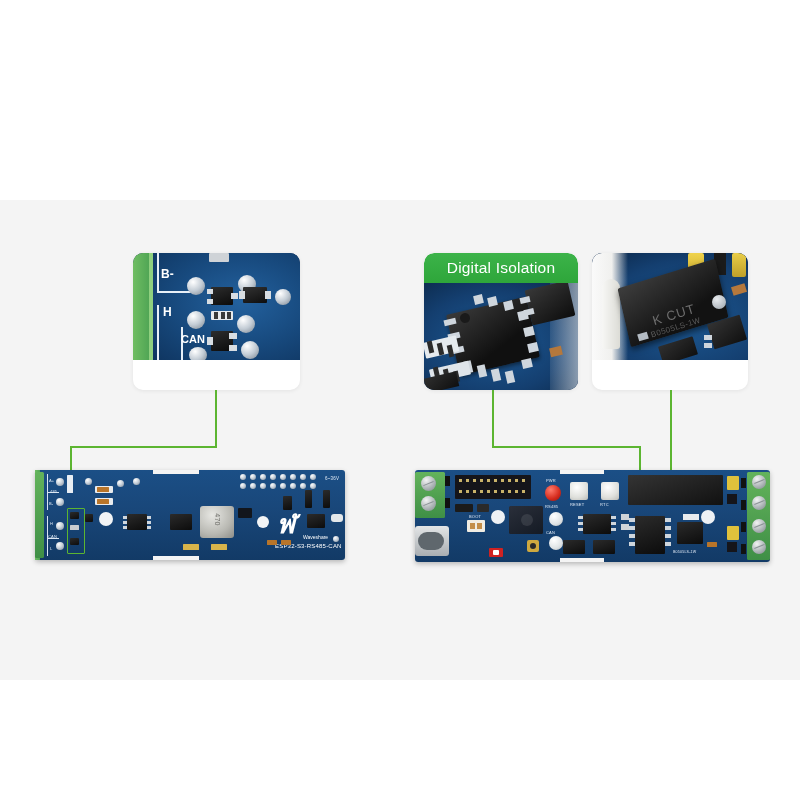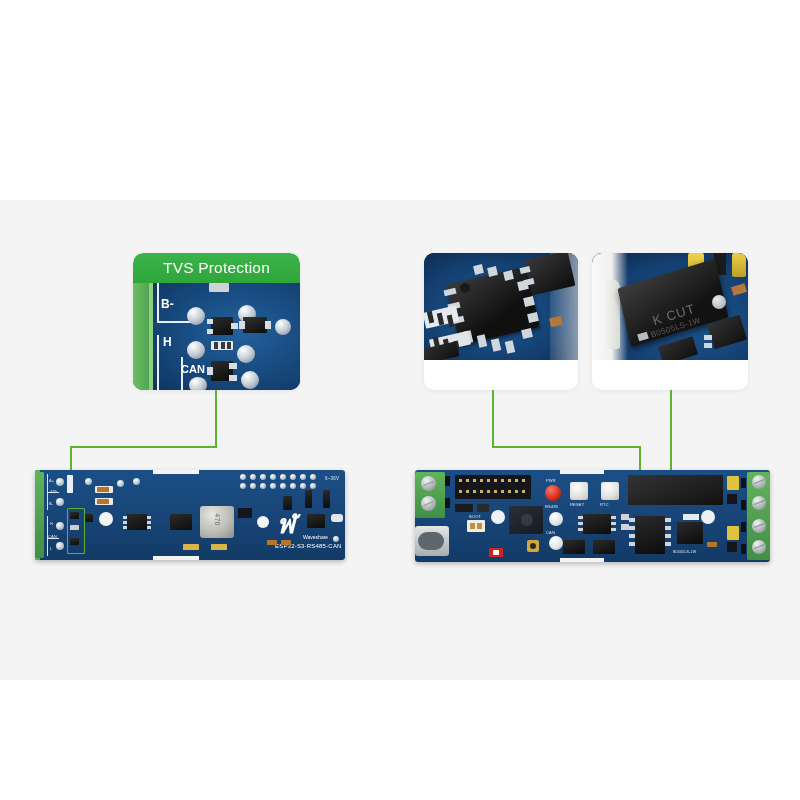--- a/index.html
+++ b/index.html
@@ -74,21 +74,20 @@
   .pb{position:absolute;}
 </style>
 </head>
 <body>
 
 <div id="stage">
 
   <div class="band"></div>
 
   <div class="callout" style="left:133px;top:253px;width:167px;height:137px;">
-    <div class="cap">TVS Protection</div>
     <div class="photo">
 
       <div class="pb" style="left:0;top:0;width:20px;height:107px;background:linear-gradient(90deg,#6fbd62,#49a052);"></div>
       <div class="pb" style="left:16px;top:0;width:4px;height:107px;background:#8fd07f;"></div>
 
       <div class="pb" style="left:20px;top:0;width:147px;height:107px;background:radial-gradient(ellipse at 60% 45%,#23619e 0%,#17497d 55%,#0f3560 100%);"></div>
 
       <div class="pb" style="left:24px;top:0;width:1.6px;height:38px;background:#e8f0f8;"></div>
       <div class="pb" style="left:24px;top:38px;width:34px;height:1.6px;background:#e8f0f8;"></div>
       <div class="pb" style="left:24px;top:52px;width:1.6px;height:55px;background:#e8f0f8;"></div>
@@ -119,20 +118,21 @@
 
       <div class="pb" style="left:76px;top:0px;width:20px;height:9px;background:#cfd3d7;border-radius:1px;"></div>
       <div class="pb" style="left:78px;top:58px;width:22px;height:9px;background:#e8ebee;border-radius:1px;"></div>
       <div class="pb" style="left:81px;top:59px;width:4px;height:7px;background:#3a3a3a;"></div>
       <div class="pb" style="left:88px;top:59px;width:4px;height:7px;background:#3a3a3a;"></div>
       <div class="pb" style="left:94px;top:59px;width:4px;height:7px;background:#3a3a3a;"></div>
     </div>
   </div>
 
   <div class="callout" style="left:424px;top:253px;width:154px;height:137px;">
+    <div class="cap">Digital Isolation</div>
     <div class="photo">
       <div class="pb" style="left:0;top:0;width:154px;height:107px;background:radial-gradient(ellipse at 45% 55%,#1d5a95 0%,#143f70 60%,#0b2849 100%);"></div>
 
       <div class="pb" style="left:126px;top:0;width:28px;height:107px;background:linear-gradient(90deg,rgba(190,200,210,.15),rgba(205,212,220,.65));"></div>
 
       <div class="pb" style="left:28px;top:22px;width:82px;height:62px;background:linear-gradient(155deg,#3a3a3a,#101010 65%);border-radius:2px;transform:rotate(-13deg);box-shadow:0 2px 4px rgba(0,0,0,.5);"></div>
       <div class="pb" style="left:36px;top:30px;width:10px;height:10px;border-radius:50%;background:#1a1a1a;transform:rotate(-13deg);"></div>
 
       <div class="pb" style="left:20px;top:36px;width:12px;height:6px;background:#cfd6dd;transform:rotate(-13deg);"></div>
       <div class="pb" style="left:24px;top:50px;width:12px;height:6px;background:#cfd6dd;transform:rotate(-13deg);"></div>

